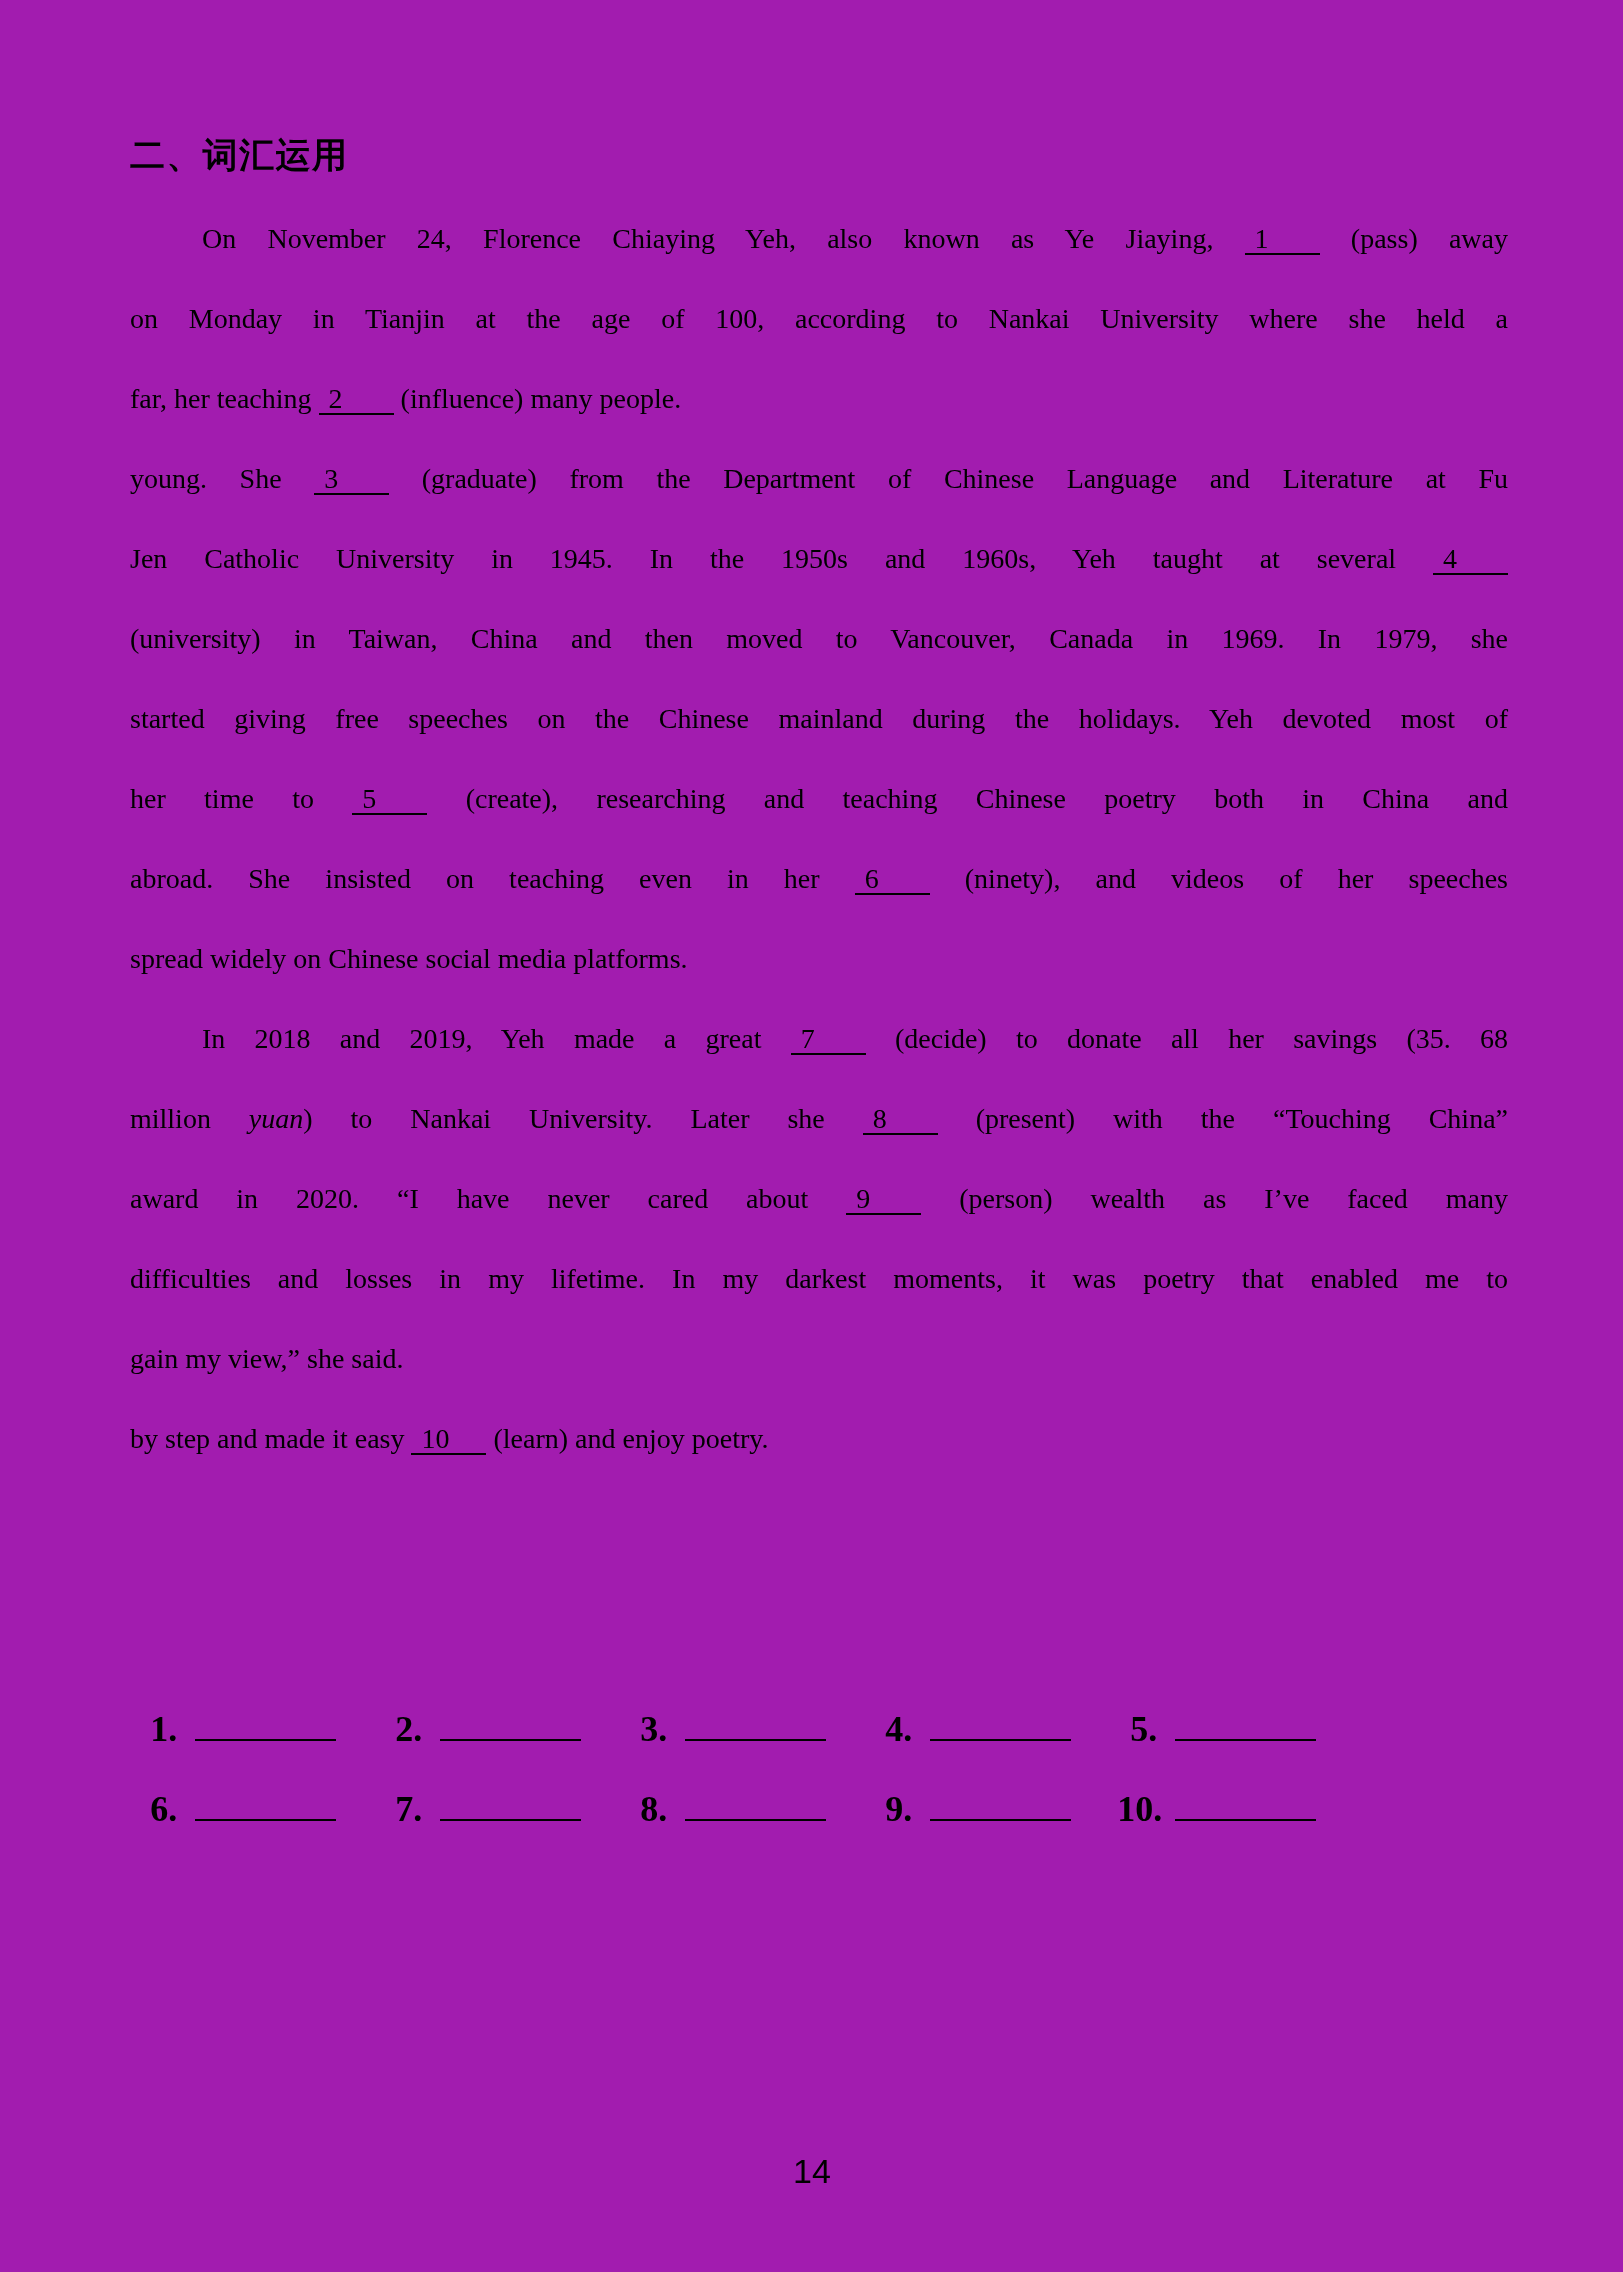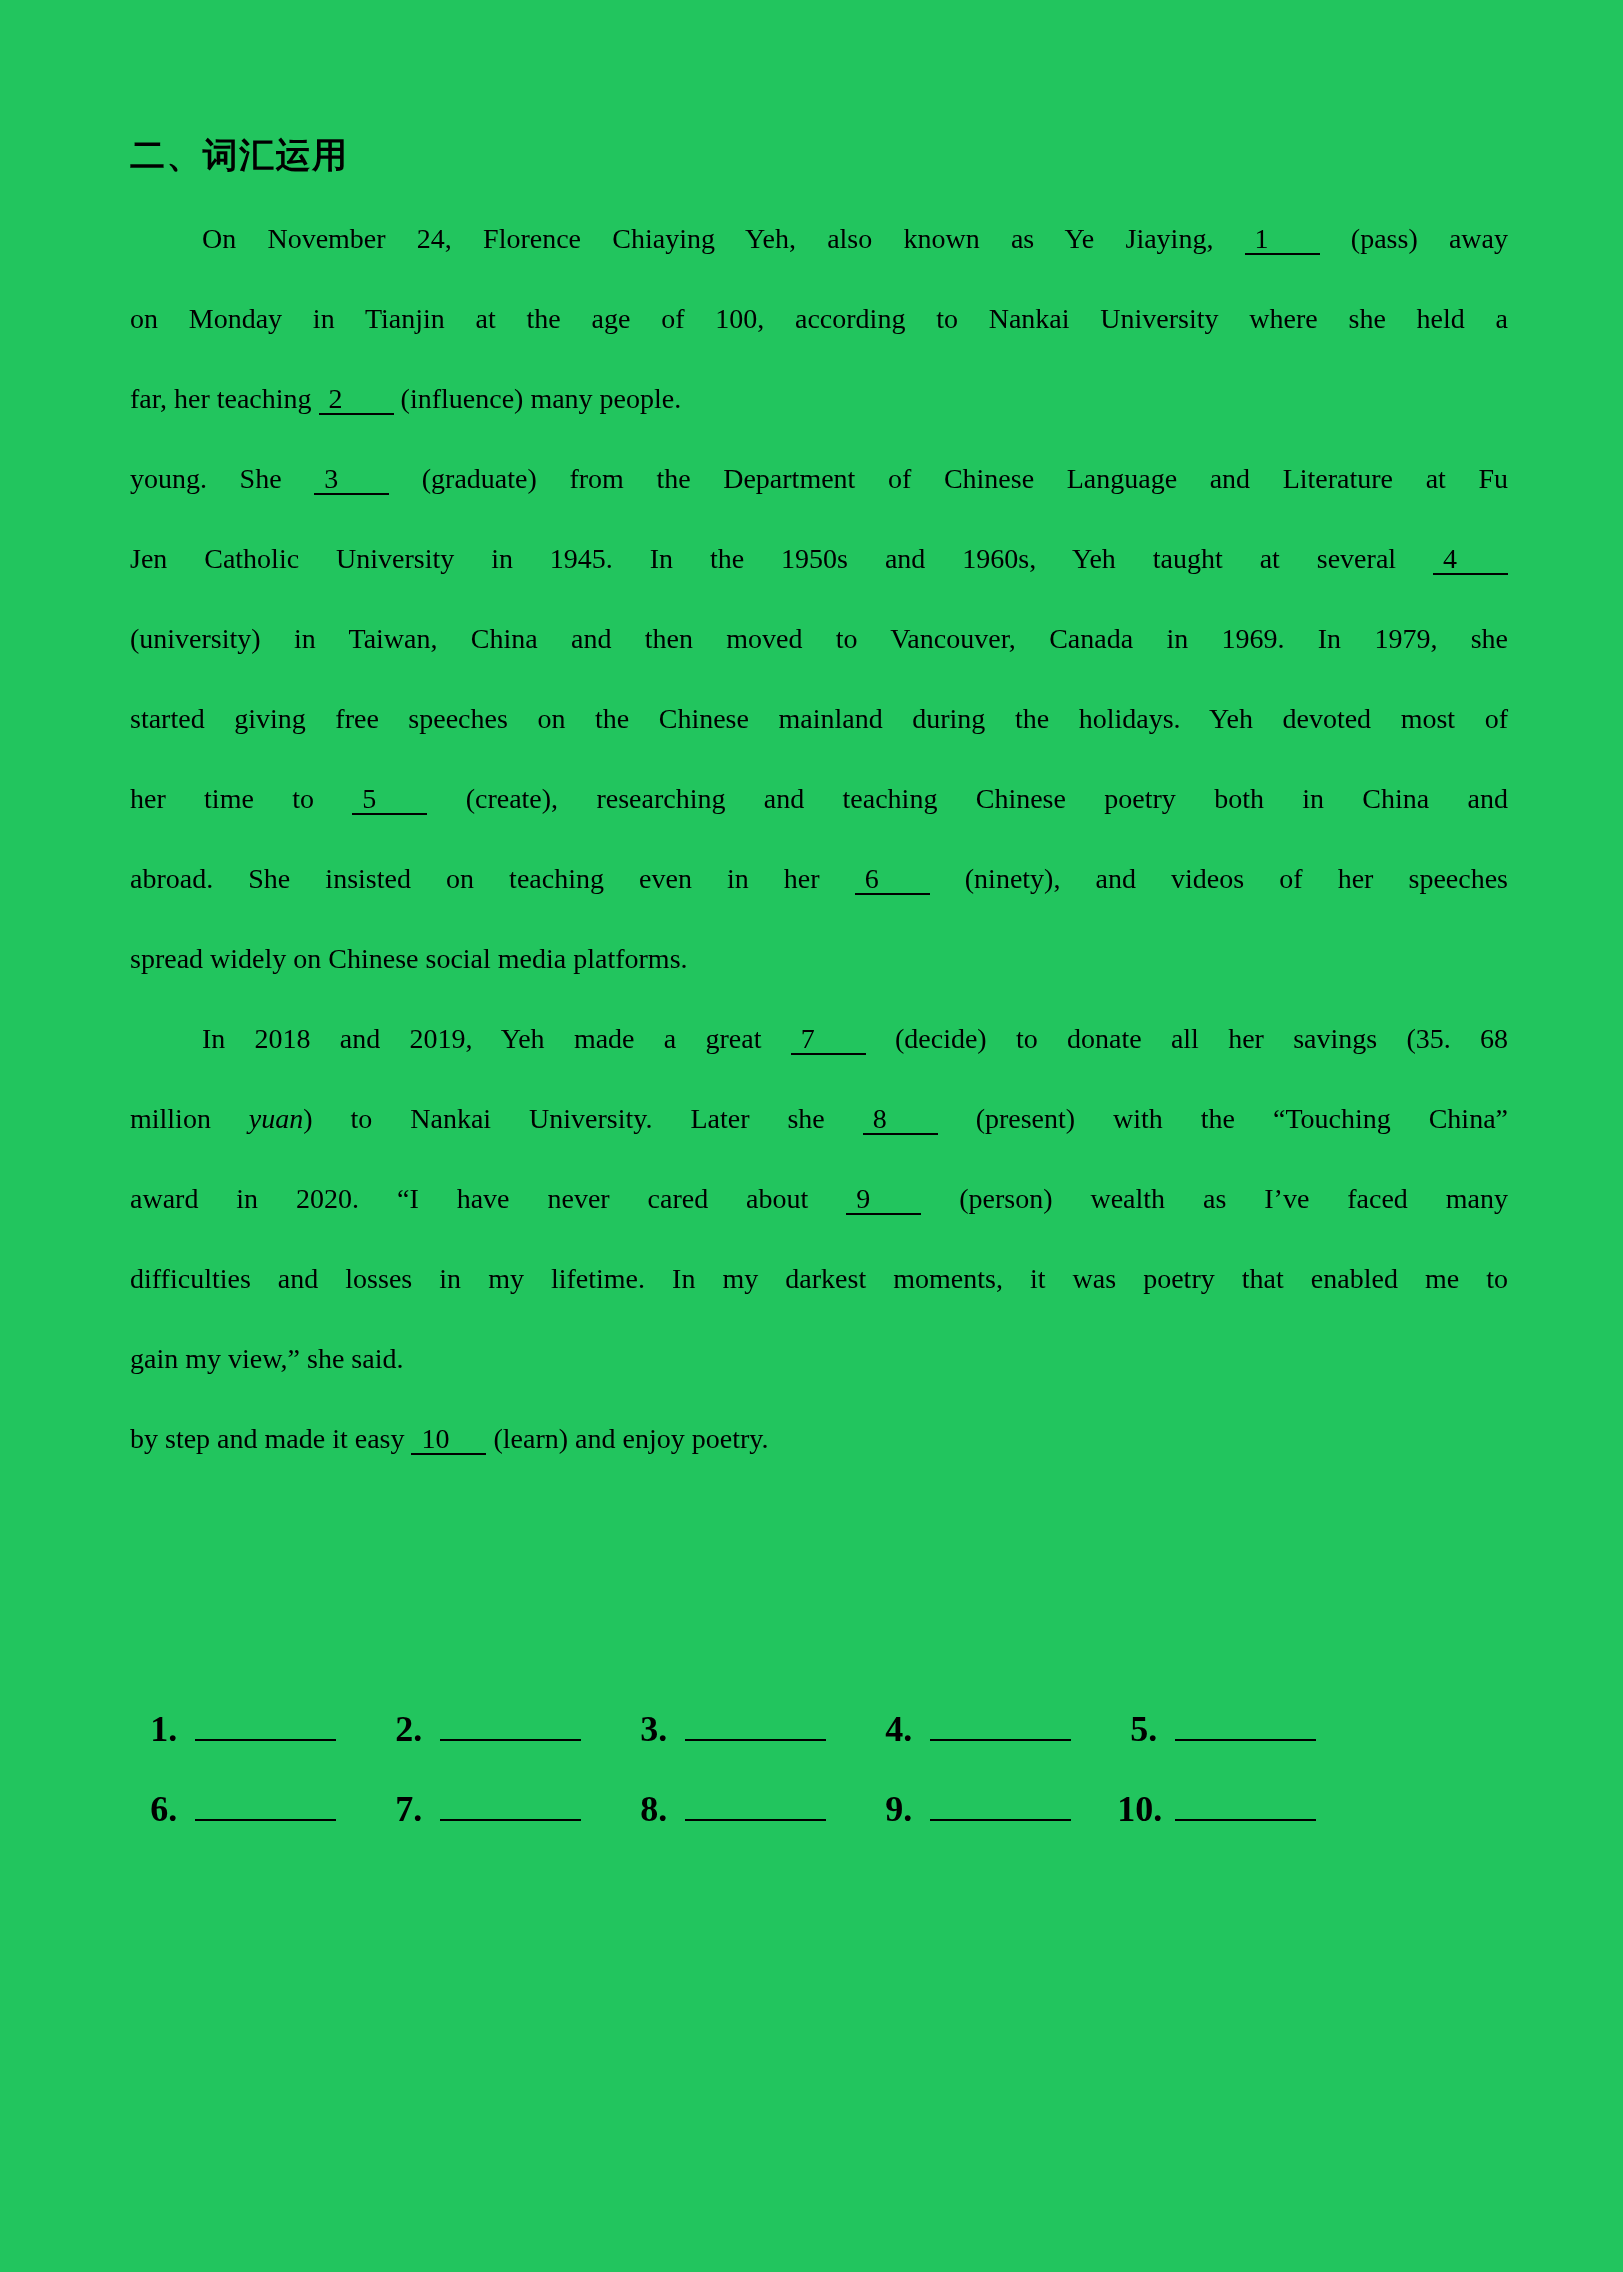--- a/index.html
+++ b/index.html
@@ -1,19 +1,19 @@
 <!DOCTYPE html>
 <html style="font-size:11.6px"><head>
 <meta charset="utf-8">
 <style>
   html,body{margin:0;padding:0;background:#e8e8e8;}
   .page{
     position:relative;
     width:1624px;height:2273px;
-    background:#22c55e;
+    background:#a21caf;
     font-family:"Liberation Serif","DejaVu Serif",serif;
     color:#000;
     overflow:hidden;
   }
   .heading{
     position:absolute;
     left:130px;top:132px;
     margin:0;
     font-family:"Liberation Sans","DejaVu Sans",sans-serif;
     font-weight:bold;
@@ -152,14 +152,15 @@
         <div class="ans-item">
           <span class="ans-num">9.</span>
           <span class="ans-line"></span>
         </div>
         <div class="ans-item">
           <span class="ans-num">10.</span>
           <span class="ans-line"></span>
         </div>
       </div>
   </div>
+  <div class="pagenum">14</div>
 </div>
 
 
 </body></html>

